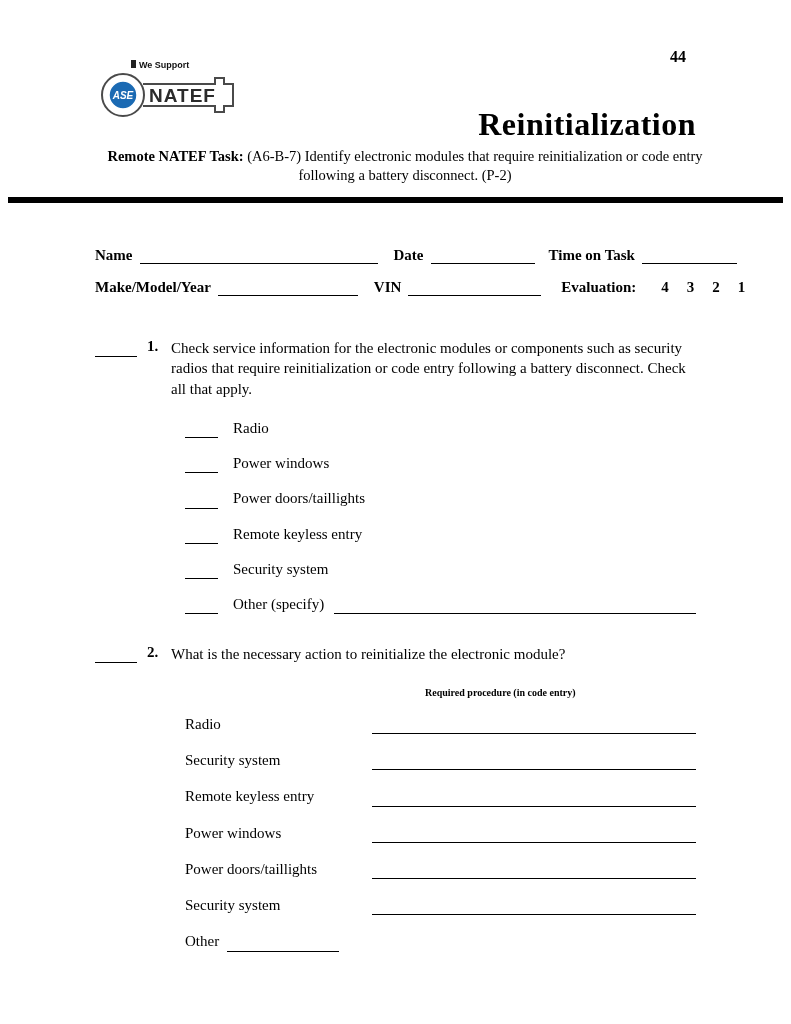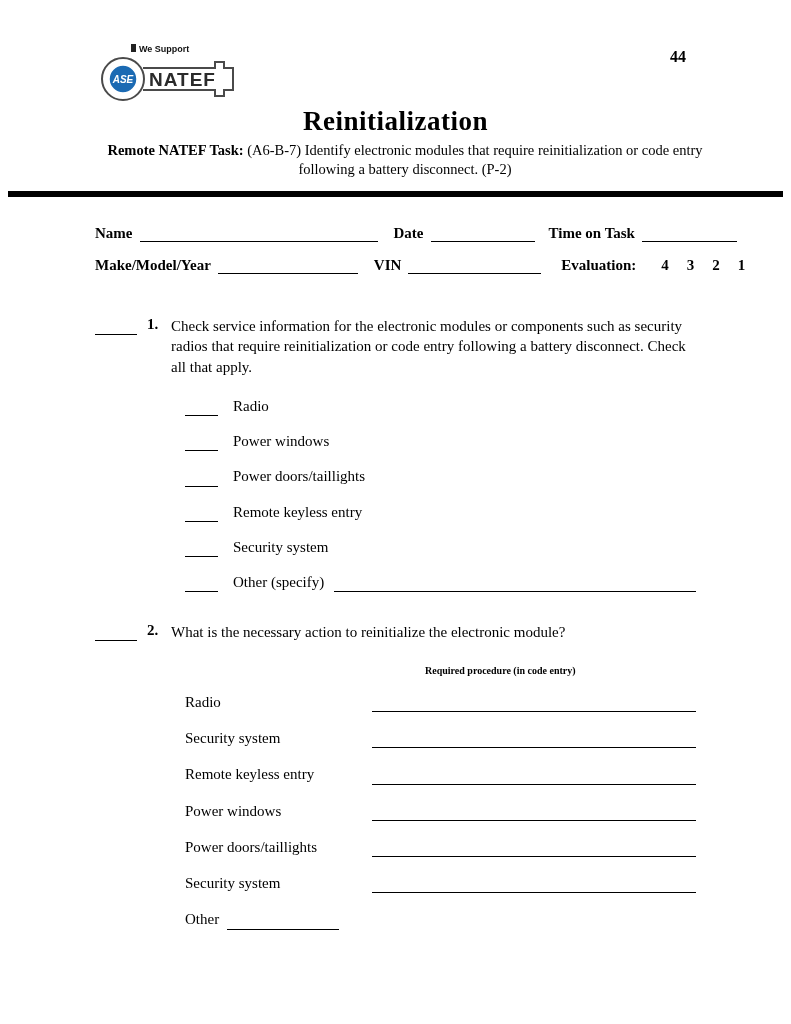--- a/index.html
+++ b/index.html
@@ -3,29 +3,29 @@
 <meta charset="utf-8">
 <style>
   * { margin:0; padding:0; box-sizing:border-box; }
   html,body { background:#e8e8e8; }
   body { font-family:"Liberation Serif","DejaVu Serif",serif; color:#000; }
   .page {
     position:relative; width:791px; height:1024px; background:#fff;
     margin:0 auto; padding:40px 95px 0 95px; overflow:hidden;
   }
   .top { position:relative; height:64px; }
-  .logo { position:absolute; left:2px; top:2px; }
+  .logo { position:absolute; left:2px; top:18px; }
   .page-num { position:absolute; right:10px; top:8px; font-weight:bold; font-size:16px; }
-  h1.title { text-align:center; font-size:27px; font-weight:bold; margin-top:2px; letter-spacing:.5px; }
+  h1.title { text-align:right; font-size:32px; font-weight:bold; margin-top:2px; letter-spacing:.5px; }
   .task { text-align:center; font-size:14.5px; line-height:1.3; width:620px; margin:4px auto 0 auto; }
   .task .lead { font-weight:bold; }
   .rule { height:6px; background:#000; margin:12px -87px 0 -87px; }
 
   .fieldrow { display:flex; align-items:flex-end; font-size:15px; font-weight:bold; }
-  .fr1 { margin-top:28px; }
+  .fr1 { margin-top:44px; }
   .fr2 { margin-top:15px; }
   .flabel { margin-right:7px; white-space:nowrap; }
   .blank { border-bottom:1px solid #000; height:16px; display:inline-block; flex:none; }
   .b-name { width:238px; margin-right:16px; }
   .b-date { width:104px; margin-right:14px; }
   .b-time { width:95px; }
   .b-make { width:140px; margin-right:16px; }
   .b-vin  { width:133px; margin-right:20px; }
   .eval-num { margin-left:18px; }
 

